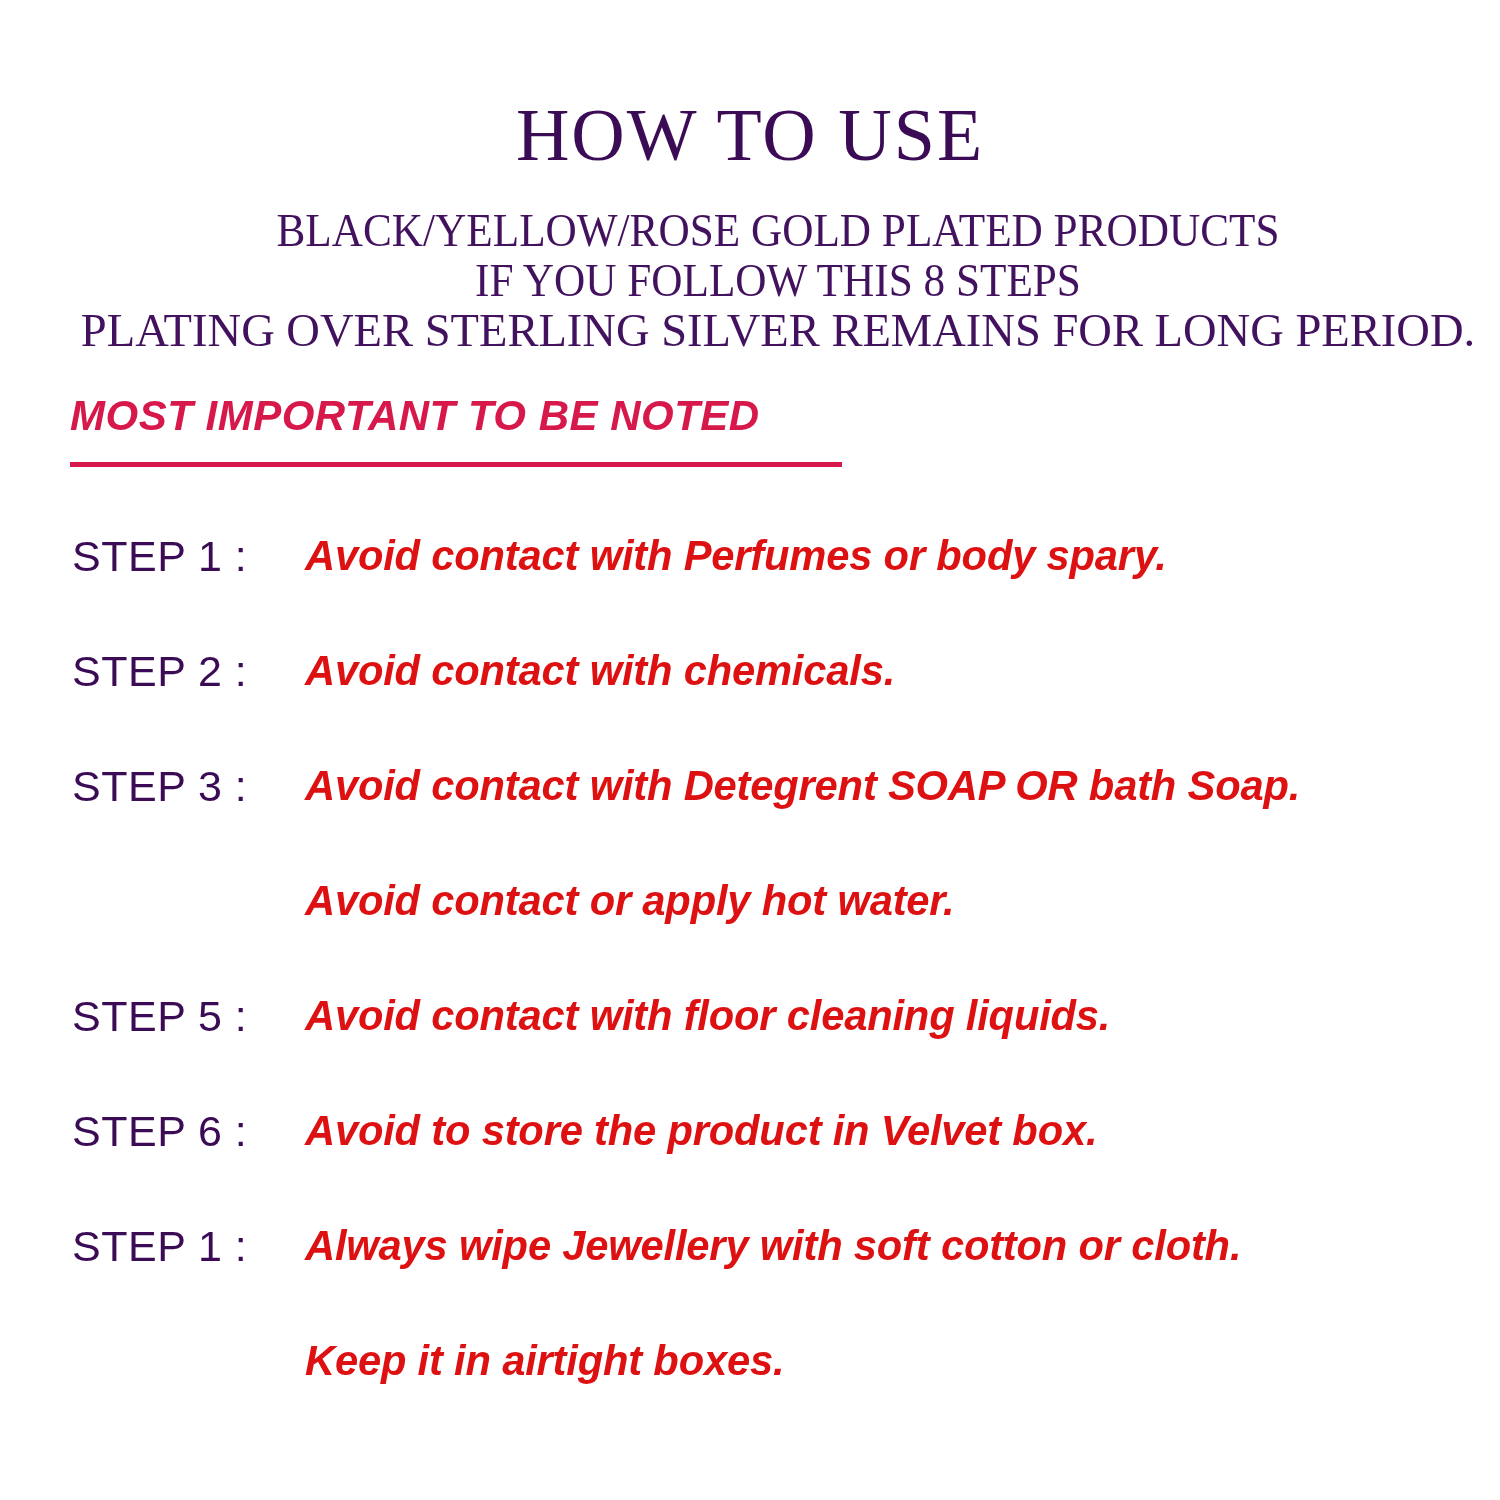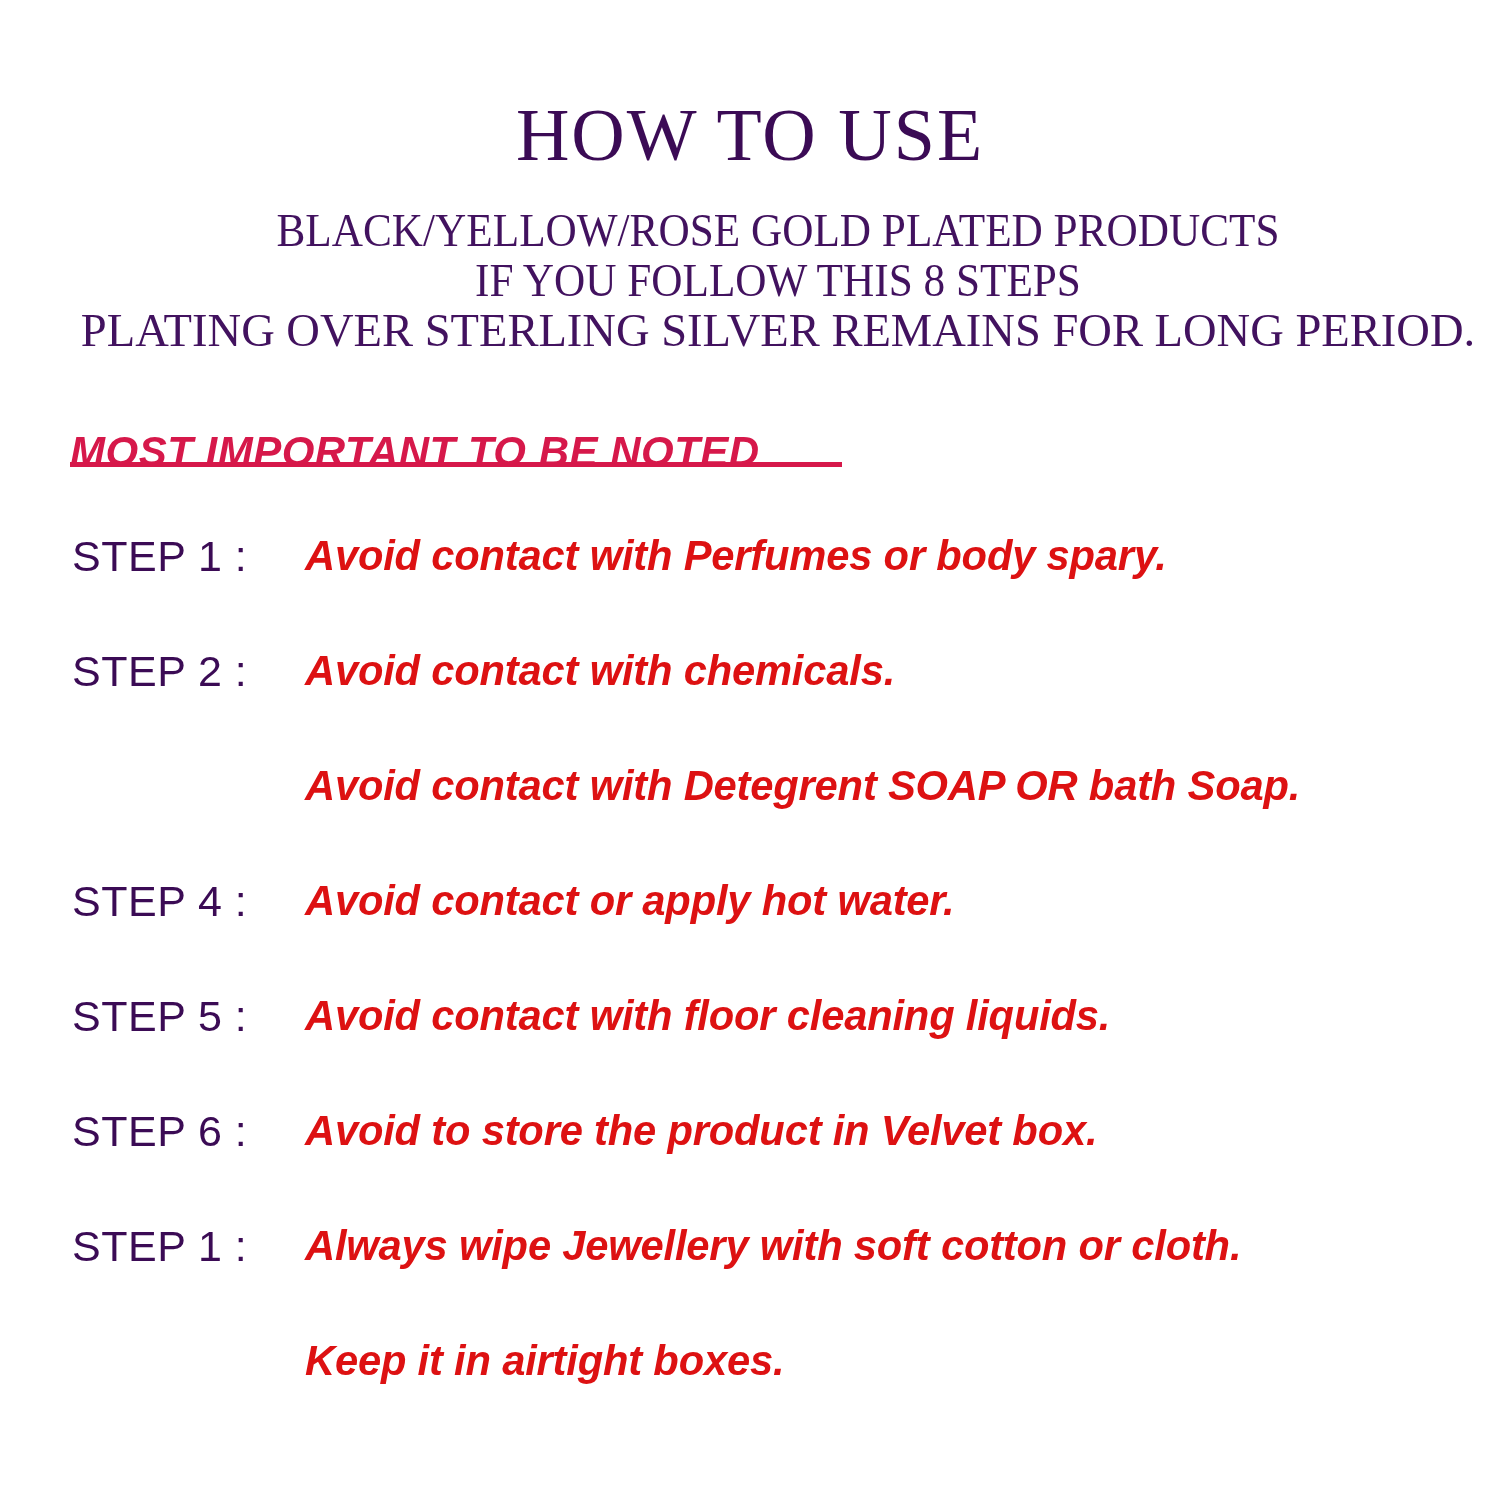--- a/index.html
+++ b/index.html
@@ -64,21 +64,21 @@
 
   .subtitle-line.wide {
     font-size: 47px;
     transform: scaleX(0.99);
   }
 
   
   .important-heading {
     position: absolute;
     left: 70px;
-    top: 428px;
+    top: 392px;
     font-family: "Liberation Sans", sans-serif;
     font-size: 42px;
     line-height: 48px;
     font-weight: 700;
     font-style: italic;
     color: #D6184A;
     letter-spacing: 0.5px;
     white-space: nowrap;
   }
 
@@ -161,25 +161,25 @@
       <div class="step-label">STEP 1 :</div>
       <div class="step-text">Avoid contact with Perfumes or body spary.</div>
     </div>
 
     <div class="step-row">
       <div class="step-label">STEP 2 :</div>
       <div class="step-text">Avoid contact with chemicals.</div>
     </div>
 
     <div class="step-row">
+      <div class="step-label">STEP 3 :</div>
       <div class="step-text">Avoid contact with Detegrent SOAP OR bath Soap.</div>
     </div>
 
     <div class="step-row">
-      <div class="step-label">STEP 4 :</div>
       <div class="step-text">Avoid contact or apply hot water.</div>
     </div>
 
     <div class="step-row">
       <div class="step-label">STEP 5 :</div>
       <div class="step-text">Avoid contact with floor cleaning liquids.</div>
     </div>
 
     <div class="step-row">
       <div class="step-label">STEP 6 :</div>

